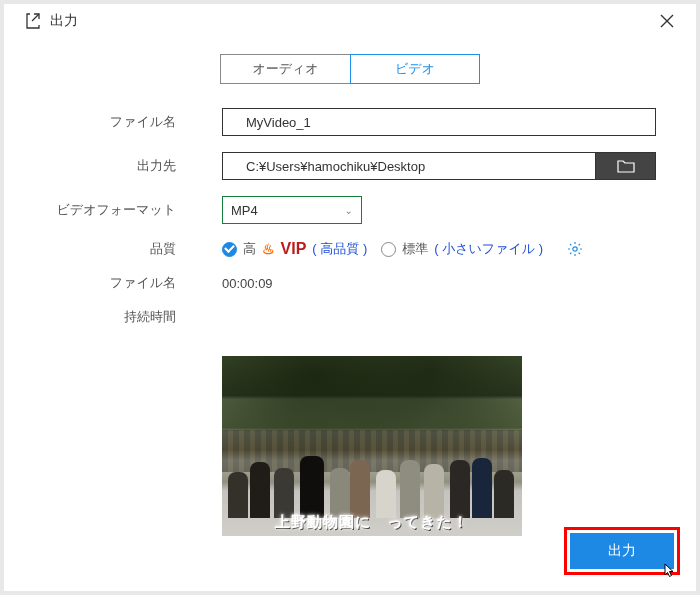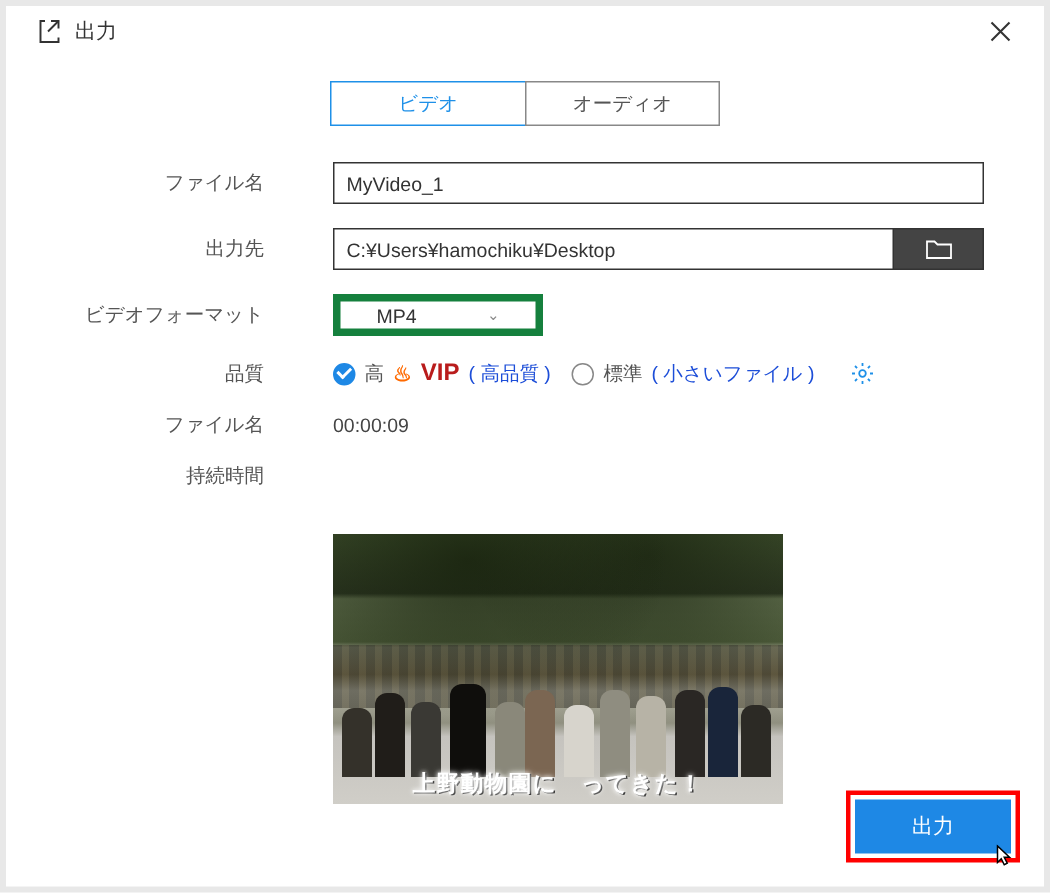--- a/index.html
+++ b/index.html
@@ -10,23 +10,23 @@
 .header .title { font-size: 14px; color: #333; flex: 1; }
 .header .close { cursor: pointer; color: #333; font-size: 18px; padding: 2px 6px; }
 .tabs { display: flex; justify-content: center; margin: 20px 0 24px; }
 .tab { width: 130px; height: 30px; border: 1px solid #888; display: flex; align-items: center; justify-content: center; cursor: pointer; font-size: 13px; color: #555; }
 .tab:first-child { border-right: none; }
 .tab.active { border-color: #1e90e8; color: #1e90e8; }
 .form { padding: 0 40px; }
 .row { display: flex; align-items: center; margin-bottom: 16px; gap: 28px; }
 .label { width: 150px; text-align: right; padding-right: 18px; color: #555; font-size: 13px; flex-shrink: 0; }
 .field { flex: 1; display: flex; align-items: center; }
-.textbox { flex: 1; height: 28px; border: 1px solid #333; padding: 0 8px; font-size: 13px; color: #333; background: #fff; }
+.textbox { flex: 1; height: 28px; border: 1px solid #333; padding: 0 23px; font-size: 13px; color: #333; background: #fff; }
 .browse-btn { width: 60px; height: 28px; background: #444; display: flex; align-items: center; justify-content: center; cursor: pointer; border: 1px solid #333; border-left: none; }
-.select { width: 140px; height: 28px; border: 5px solid #15803d; padding: 0 24px; font-size: 13px; color: #333; background: #fff; display: flex; align-items: center; justify-content: space-between; cursor: pointer; }
+.select { width: 140px; height: 28px; border: 1px solid #15803d; padding: 0 8px; font-size: 13px; color: #333; background: #fff; display: flex; align-items: center; justify-content: space-between; cursor: pointer; }
 .chevron { font-size: 10px; color: #888; }
 .radio-group { display: flex; align-items: center; gap: 14px; }
 .radio-item { display: flex; align-items: center; gap: 6px; cursor: pointer; }
 .radio-circle { width: 15px; height: 15px; border: 1px solid #888; border-radius: 50%; display: flex; align-items: center; justify-content: center; flex-shrink: 0; }
 .radio-circle.checked { background: #1e88e5; border-color: #1e88e5; }
 .radio-circle.checked::after { content: ""; display: block; width: 7px; height: 4px; border-left: 2px solid #fff; border-bottom: 2px solid #fff; transform: rotate(-45deg) translate(1px,-1px); }
 .vip-flame { color: #ff6a00; font-size: 14px; font-weight: bold; }
 .vip-text { color: #b91c1c; font-weight: 600; font-size: 16px; }
 .gray-note { color: #1d4ed8; }
 .gear-icon { cursor: pointer; color: #1e90e8; margin-left: 10px; }
@@ -71,22 +71,22 @@
     </span>
     <span class="title">出力</span>
     <span class="close">
       <svg width="14" height="14" viewBox="0 0 14 14" stroke="#333" stroke-width="1.4">
           <path d="M1 1L13 13M13 1L1 13"></path>
         </svg>
     </span>
   </div>
 
   <div class="tabs">
+    <div class="tab">オーディオ</div>
     <div class="tab active">ビデオ</div>
-    <div class="tab">オーディオ</div>
   </div>
 
   <div class="form">
 
     <div class="row">
       <div class="label">ファイル名</div>
       <div class="field">
         <input class="textbox" type="text" value="MyVideo_1" style="">
       </div>
     </div>

